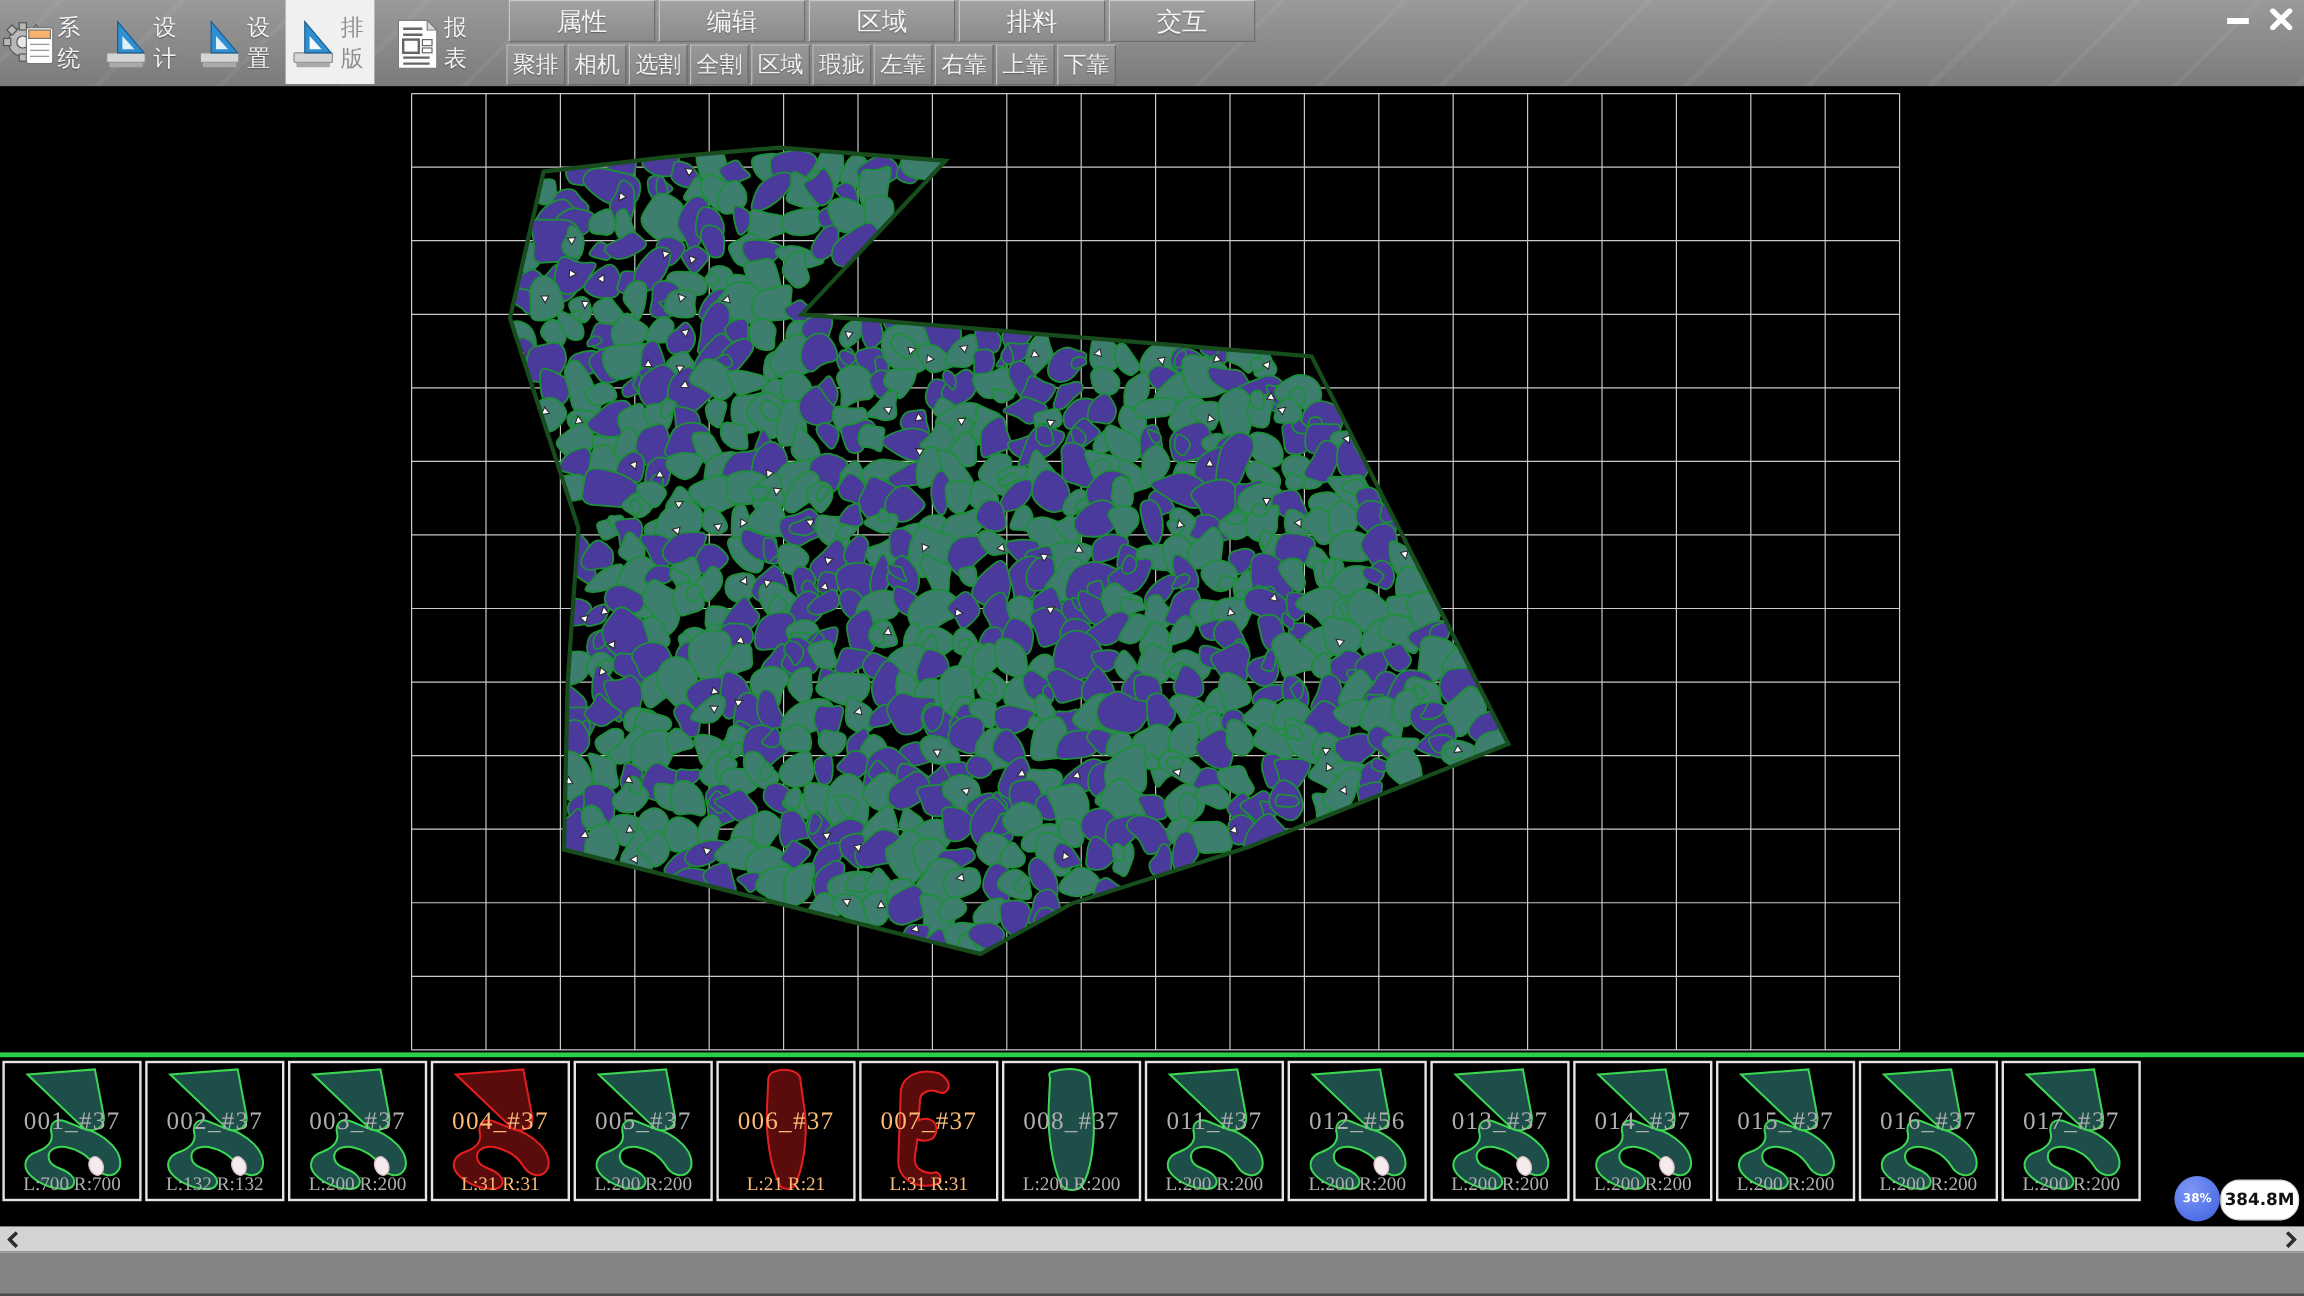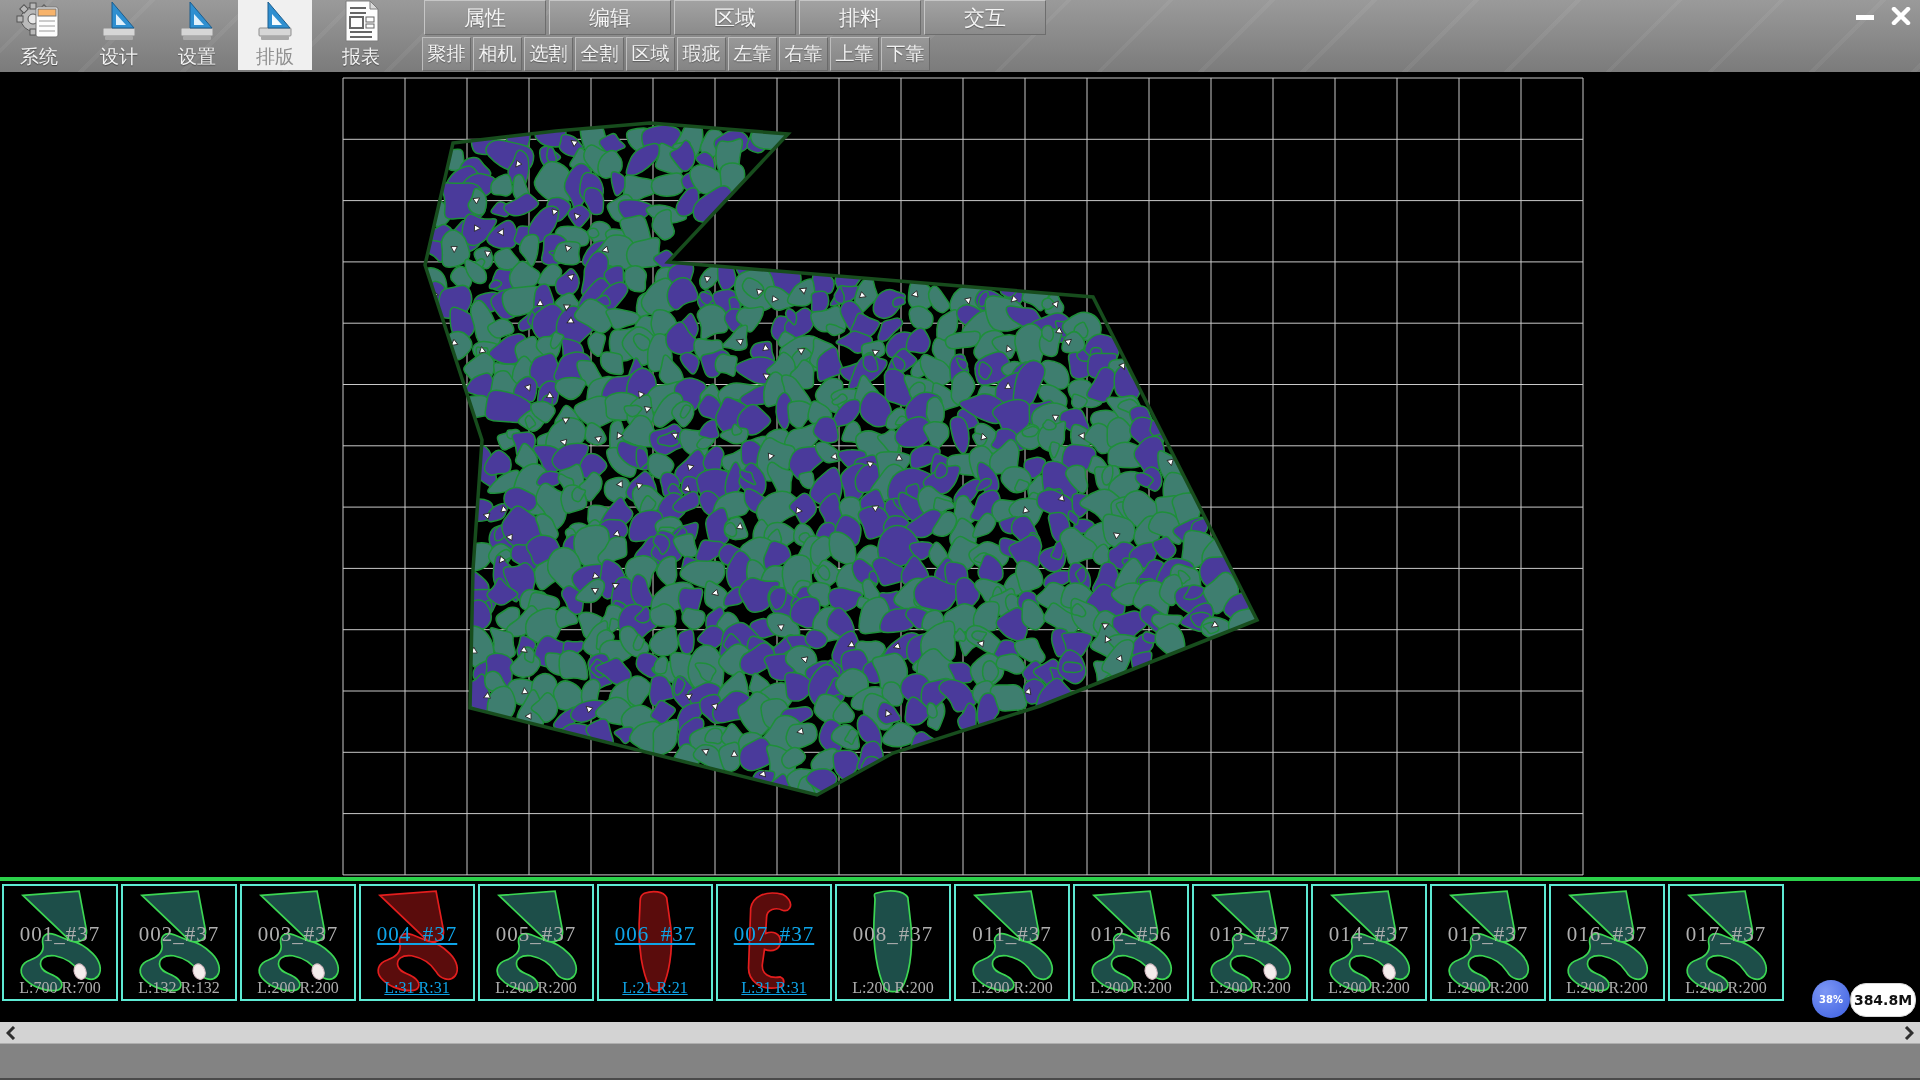--- a/index.html
+++ b/index.html
@@ -5,21 +5,21 @@
   html,body{margin:0;padding:0;background:#000;}
   body{width:1920px;height:1080px;position:relative;overflow:hidden;
        font-family:"DejaVu Sans","Liberation Sans",sans-serif;}
   .app{position:absolute;inset:0;}
 
   
   .toolbar{position:absolute;left:0;top:0;width:1920px;height:72px;
     background:linear-gradient(#9a9a9a,#7b7b7b);}
   .toolbar .streaks{position:absolute;inset:0;
     background:repeating-linear-gradient(135deg,transparent 0 34px,rgba(255,255,255,.05) 34px 38px,transparent 38px 72px);}
-  .app-btn{position:absolute;top:0;height:70px;width:74px;display:flex;flex-direction:column;
+  .app-btn{position:absolute;top:0;height:70px;width:74px;display:flex;flex-direction:row;
     align-items:center;justify-content:flex-end;cursor:pointer;}
   .app-btn .ic{margin-top:3px;height:44px;display:flex;align-items:center;}
   .app-btn .lb{font-size:19px;color:#f3f3f3;text-shadow:0 1px 1px rgba(0,0,0,.4);margin-top:1px;}
   .app-btn.active{background:#f0f0f0;}
   .app-btn.active .lb{color:#8f8f8f;text-shadow:none;}
   .menu-row{position:absolute;left:424px;top:0;height:35px;display:flex;gap:3px;}
   .menu-btn{min-width:72px;height:33px;display:flex;align-items:center;justify-content:center;
     padding:0 24px;font-size:21px;color:#f5f5f5;text-shadow:0 1px 1px rgba(0,0,0,.35);
     background:linear-gradient(#a2a2a2,#8b8b8b);
     border:1px solid;border-color:#c6c6c6 #6d6d6d #6d6d6d #c6c6c6;cursor:pointer;}
@@ -32,28 +32,28 @@
   .win-btn{width:30px;height:26px;display:flex;align-items:center;justify-content:center;cursor:pointer;}
 
   
   #cv{position:absolute;left:0;top:72px;background:#000;}
 
   
   .strip{position:absolute;left:0;top:877px;width:1920px;height:126px;}
   .strip .greenline{position:absolute;left:0;top:0;width:1920px;height:4px;background:#2bd04a;}
   .cells{position:absolute;left:2px;top:7px;display:flex;}
   .cell{position:relative;width:112px;height:113px;background:#000;
-    border:2px solid #5eead4;margin-right:3px;flex:0 0 auto;cursor:pointer;}
+    border:2px solid #e5e5e5;margin-right:3px;flex:0 0 auto;cursor:pointer;}
   .cell svg{position:absolute;left:2px;top:2px;}
   .cell .id{position:absolute;left:0;right:0;top:36px;text-align:center;
     font-family:"Liberation Serif","DejaVu Serif",serif;font-size:21px;letter-spacing:1px;}
   .cell .lr{position:absolute;left:0;right:0;bottom:2px;text-align:center;
     font-family:"Liberation Serif","DejaVu Serif",serif;font-size:16px;}
   .txt-gray{color:#aeaeae;}
-  .txt-green{color:#0ea5e9;text-decoration:underline;}
+  .txt-green{color:#fdba74;}
 
   
   .badge{position:absolute;left:1812px;top:980px;width:104px;height:40px;}
   .badge .pill{position:absolute;left:38px;top:3px;width:64px;height:32px;border-radius:16px;
     background:#fff;border:1px solid #d8d8d8;display:flex;align-items:center;justify-content:center;
     font-size:14px;font-weight:bold;color:#111;}
   .badge .circle{position:absolute;left:0;top:0;width:38px;height:38px;border-radius:50%;
     background:radial-gradient(circle at 35% 30%,#7d97f5,#3c5fe0);display:flex;align-items:center;
     justify-content:center;color:#fff;font-size:10px;font-weight:bold;box-shadow:0 1px 3px rgba(0,0,0,.5);}
 

